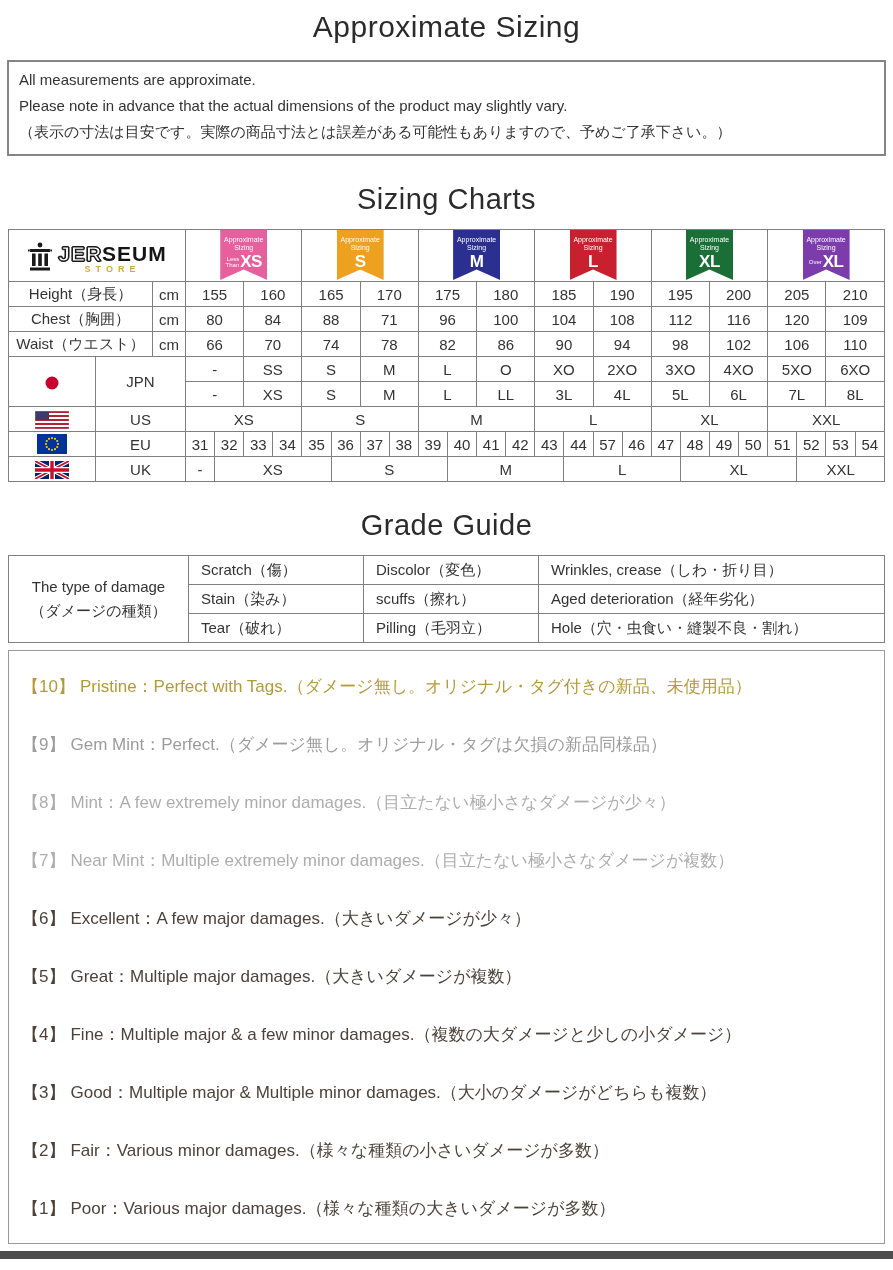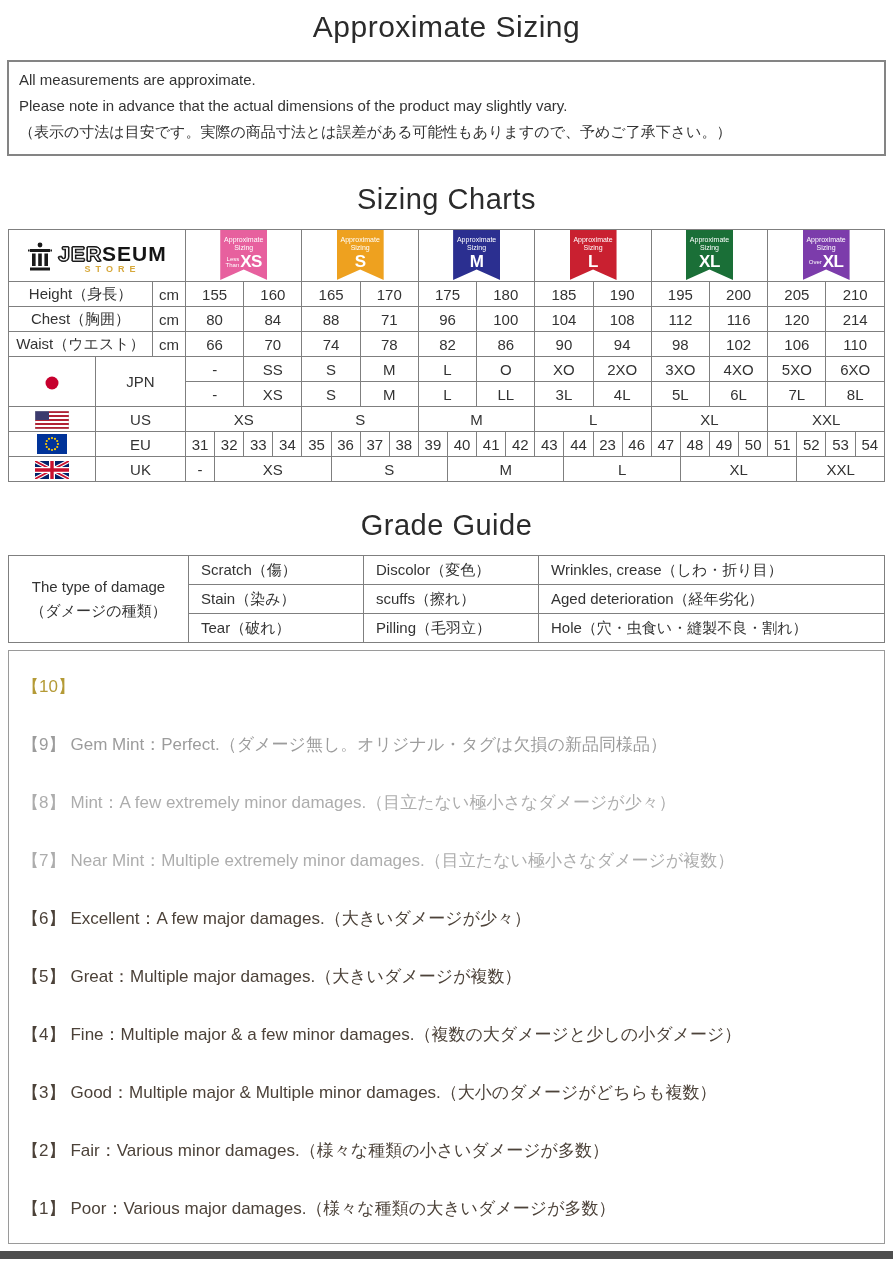--- a/index.html
+++ b/index.html
@@ -240,21 +240,21 @@
         <td colspan="2">84</td>
         <td colspan="2">88</td>
         <td colspan="2">71</td>
         <td colspan="2">96</td>
         <td colspan="2">100</td>
         <td colspan="2">104</td>
         <td colspan="2">108</td>
         <td colspan="2">112</td>
         <td colspan="2">116</td>
         <td colspan="2">120</td>
-        <td colspan="2">214</td>
+        <td colspan="2">109</td>
       </tr>
     <tr id="measure-row-2">
       <td colspan="2">Waist（ウエスト）</td>
       <td>cm</td>
     <td colspan="2">66</td>
         <td colspan="2">70</td>
         <td colspan="2">74</td>
         <td colspan="2">78</td>
         <td colspan="2">82</td>
         <td colspan="2">86</td>
@@ -349,21 +349,21 @@
         <td>35</td>
         <td>36</td>
         <td>37</td>
         <td>38</td>
         <td>39</td>
         <td>40</td>
         <td>41</td>
         <td>42</td>
         <td>43</td>
         <td>44</td>
-        <td>23</td>
+        <td>57</td>
         <td>46</td>
         <td>47</td>
         <td>48</td>
         <td>49</td>
         <td>50</td>
         <td>51</td>
         <td>52</td>
         <td>53</td>
         <td>54</td>
       </tr>
@@ -418,20 +418,21 @@
       <td>Tear（破れ）</td>
       <td>Pilling（毛羽立）</td>
       <td>Hole（穴・虫食い・縫製不良・割れ）</td>
     </tr>
   </tbody>
 </table>
 
 <div class="grade-box" id="grade-list">
     <div class="grade-item" style="color: rgb(180, 154, 54);">
       <span class="grade-label">【10】</span>
+      <span>Pristine：Perfect with Tags.（ダメージ無し。オリジナル・タグ付きの新品、未使用品）</span>
     </div>
     <div class="grade-item" style="color: rgb(156, 156, 156);">
       <span class="grade-label">【9】</span>
       <span>Gem Mint：Perfect.（ダメージ無し。オリジナル・タグは欠損の新品同様品）</span>
     </div>
     <div class="grade-item" style="color: rgb(173, 173, 173);">
       <span class="grade-label">【8】</span>
       <span>Mint：A few extremely minor damages.（目立たない極小さなダメージが少々）</span>
     </div>
     <div class="grade-item" style="color: rgb(173, 173, 173);">

